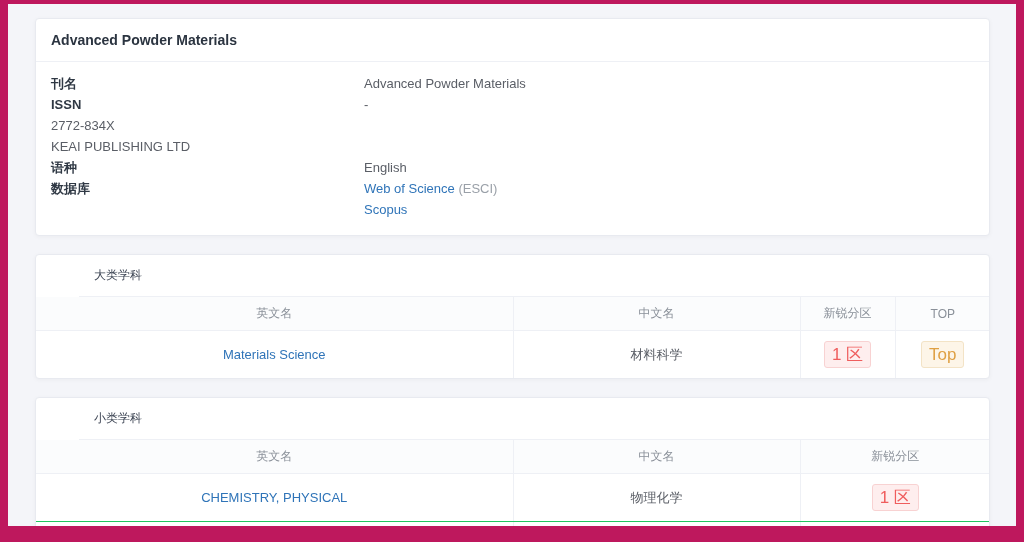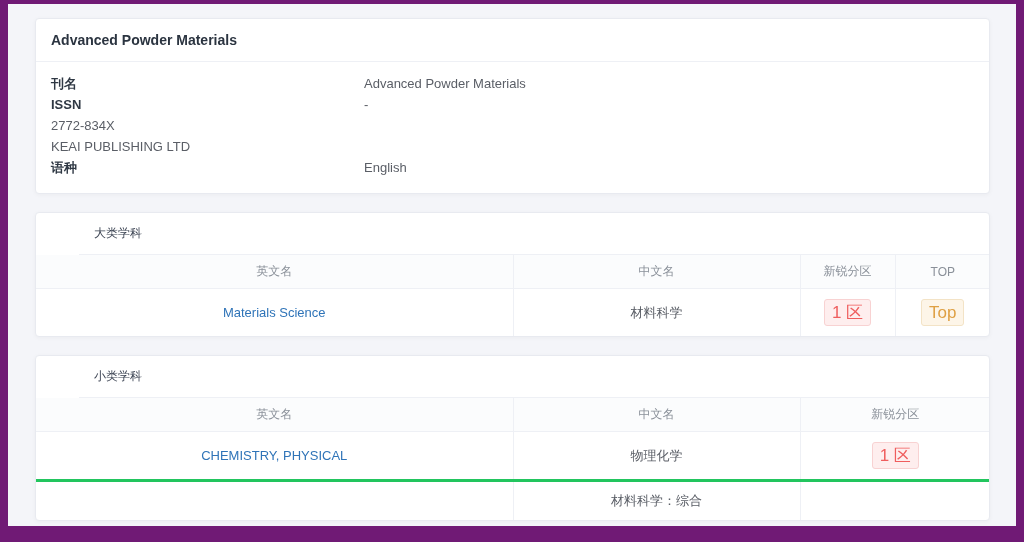--- a/index.html
+++ b/index.html
@@ -6,21 +6,21 @@
   html, body { width: 1024px; height: 542px; }
   body {
     font-family: "Liberation Sans", "DejaVu Sans", sans-serif;
     background: #000;
     position: relative;
     overflow: hidden;
   }
   .frame {
     position: absolute;
     inset: 0;
-    background: #701a75;
+    background: #be185d;
   }
   .page {
     position: absolute;
     top: 4px; left: 8px; right: 8px; bottom: 16px;
     background: #f4f5f9;
     overflow: hidden;
   }
   .container {
     width: 955px;
     margin-left: 27px;
@@ -89,21 +89,21 @@
     padding: 8px 6px;
     border-bottom: 1px solid #eef0f5;
     border-right: 1px solid #eef0f5;
   }
   thead th:last-child { border-right: none; }
   tbody td {
     font-size: 13px;
     color: #5a5e66;
     text-align: center;
     padding: 10px 6px;
-    border-bottom: 3px solid #22c55e;
+    border-bottom: 1px solid #22c55e;
     border-right: 1px solid #eef0f5;
     vertical-align: middle;
   }
   tbody td:last-child { border-right: none; }
   tbody tr:last-child td { border-bottom: none; }
 
   .col-en   { width: 477px; }
   .col-zh   { width: 287px; }
   .col-part { width: 95px; }
   .col-top  { width: 95px; }
@@ -149,20 +149,32 @@
           <div class="field-row">
             <div class="field-value">2772-834X</div>
           </div>
           <div class="field-row">
             <div class="field-value">KEAI PUBLISHING LTD</div>
           </div>
           <div class="field-row">
             <div class="field-label">语种</div>
             <div class="field-value">English</div>
           </div>
+          <div class="field-row">
+            <div class="field-label">数据库</div>
+            <div class="field-value">
+              <div class="db-line">
+                <a class="link">Web of Science</a>
+                <span class="db-suffix">(ESCI)</span>
+              </div>
+              <div class="db-line">
+                <a class="link">Scopus</a>
+              </div>
+            </div>
+          </div>
         </div>
       </section>
 
       <section class="card">
         <div class="card-header section-title">大类学科</div>
         <table>
           <thead>
             <tr>
               <th class="col-en">英文名</th>
               <th class="col-zh">中文名</th>

